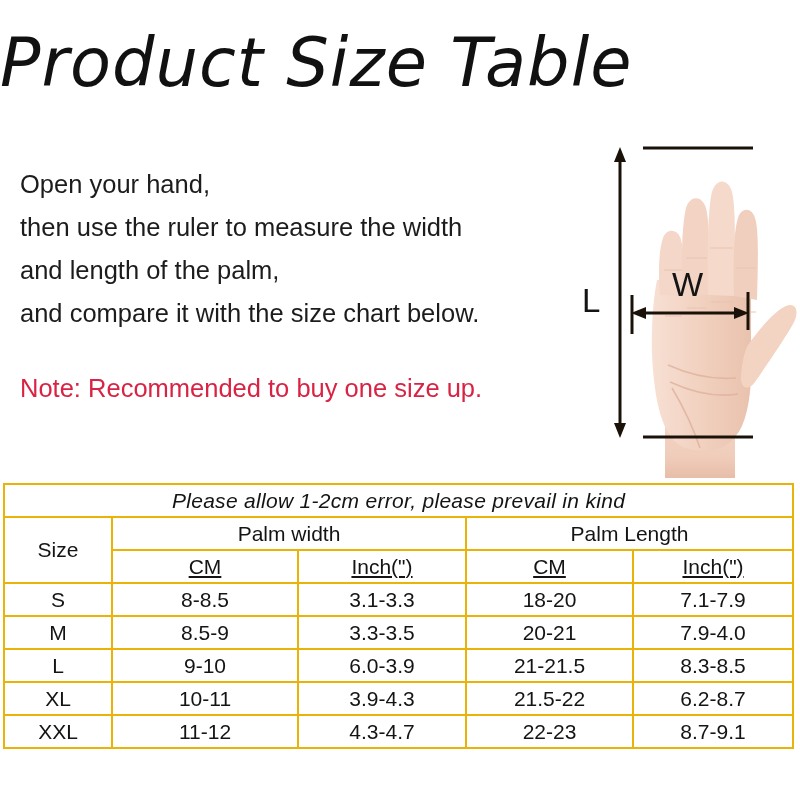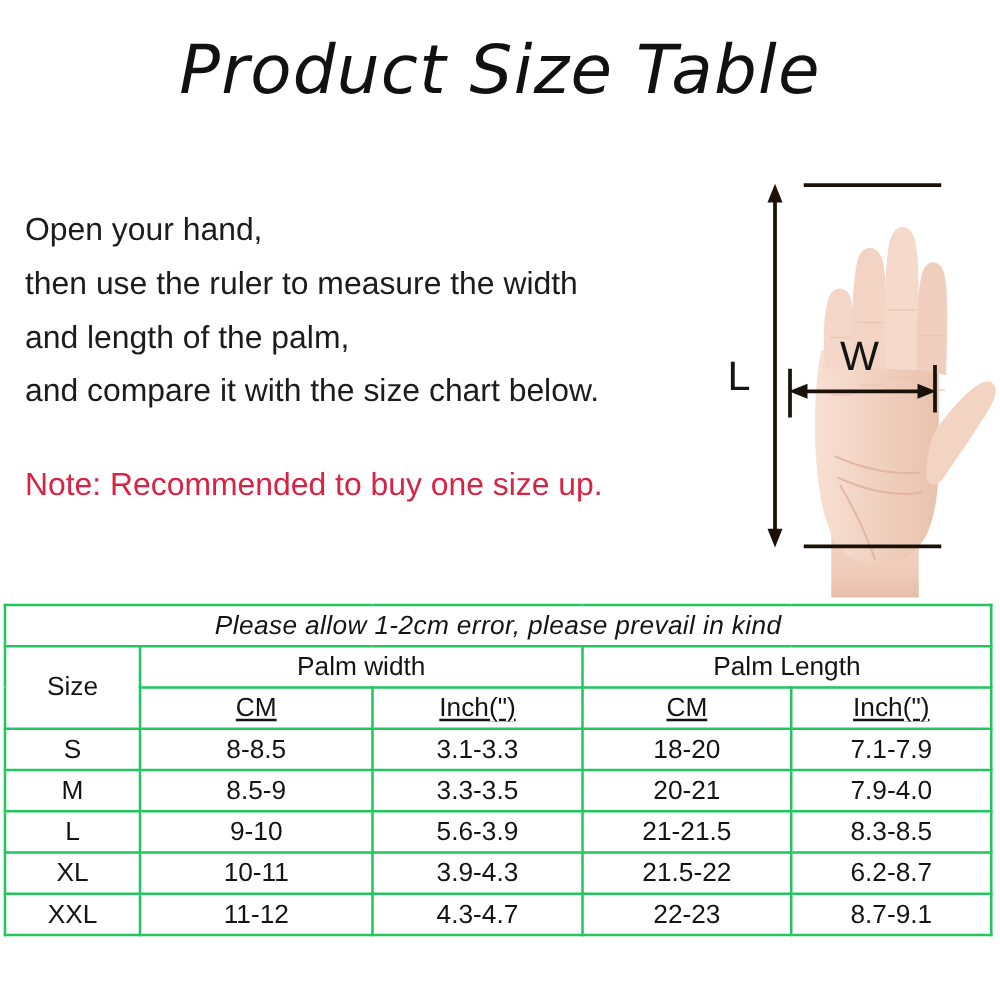--- a/index.html
+++ b/index.html
@@ -15,25 +15,25 @@
     font-family: "Liberation Sans", sans-serif;
     color: #1a1a1a;
   }
 
   
   #page-title {
     position: absolute;
     top: 24px;
     left: 0;
     width: 800px;
-    text-align: center;
+    text-align: left;
     font-family: "DejaVu Sans", sans-serif;
     font-style: italic;
     font-weight: 400;
-    font-size: 54px;
+    font-size: 67px;
     letter-spacing: 1px;
     color: #111111;
     white-space: nowrap;
   }
 
   
   #instructions {
     position: absolute;
     left: 20px;
     top: 163px;
@@ -70,21 +70,21 @@
   #size-table {
     position: absolute;
     left: 3px;
     top: 483px;
     width: 789px;
     border-collapse: collapse;
     table-layout: fixed;
     background: #ffffff;
   }
   #size-table td {
-    border: 2px solid #22c55e;
+    border: 2px solid #eab308;
     text-align: center;
     vertical-align: middle;
     font-family: "Liberation Sans", sans-serif;
     font-size: 21px;
     color: #141414;
     padding: 0;
     height: 31px;
   }
   td.note-row {
     height: 44px;
@@ -238,21 +238,21 @@
     <tr>
       <td class="size-cell">M</td>
       <td>8.5-9</td>
       <td>3.3-3.5</td>
       <td>20-21</td>
       <td>7.9-4.0</td>
     </tr>
     <tr>
       <td class="size-cell">L</td>
       <td>9-10</td>
-      <td>5.6-3.9</td>
+      <td>6.0-3.9</td>
       <td>21-21.5</td>
       <td>8.3-8.5</td>
     </tr>
     <tr>
       <td class="size-cell">XL</td>
       <td>10-11</td>
       <td>3.9-4.3</td>
       <td>21.5-22</td>
       <td>6.2-8.7</td>
     </tr>

